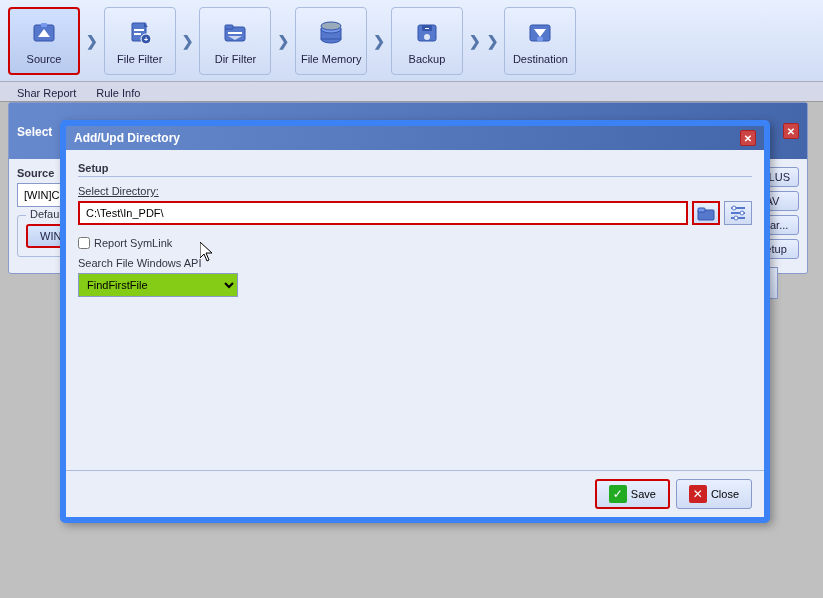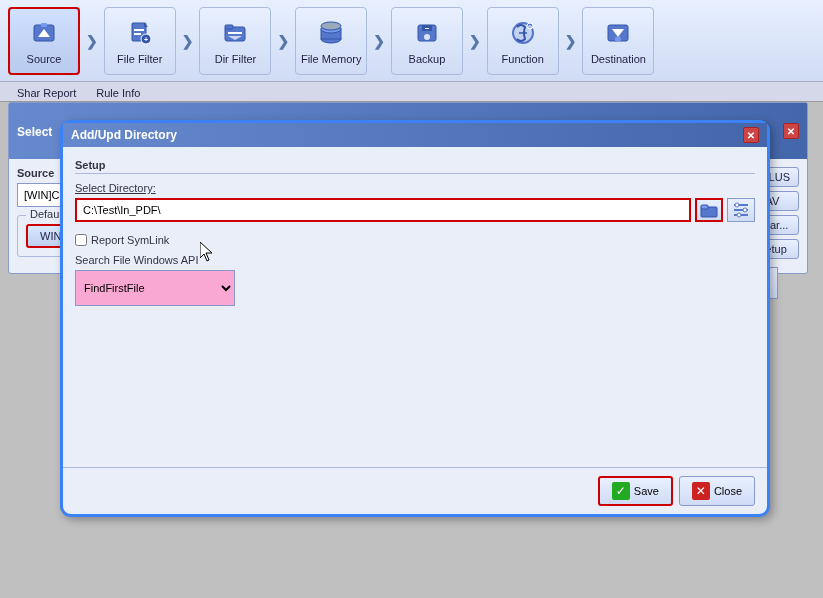--- a/index.html
+++ b/index.html
@@ -194,22 +194,22 @@
       cursor: pointer;
       color: #224;
     }
 
     .modal-dialog {
       position: absolute;
       top: 120px;
       left: 60px;
       width: 710px;
       background: #eaeef8;
-      border: 3px solid #3b82f6;
-      border-radius: 11px;
+      border: 6px solid #3b82f6;
+      border-radius: 5px;
       pointer-events: all;
       box-shadow: 3px 3px 8px rgba(0,0,0,0.3);
     }
 
     .modal-title {
       background: linear-gradient(to right, #6688cc, #4466aa);
       color: white;
       padding: 4px 8px;
       font-size: 12px;
       font-weight: bold;
@@ -310,25 +310,25 @@
       color: #334;
     }
 
     .search-api-label {
       font-size: 11px;
       color: #334;
       margin-bottom: 4px;
     }
 
     .search-api-select {
-      height: 36px;
+      height: 24px;
       border: 1px solid #8899cc;
       padding: 2px 4px;
       font-size: 11px;
-      background: #f9a8d4;
+      background: #84cc16;
       width: 160px;
     }
 
     
     .modal-footer {
       display: flex;
       justify-content: flex-end;
       gap: 6px;
       padding: 8px 12px;
       border-top: 1px solid #aabbdd;
@@ -450,33 +450,20 @@
         <rect x="9" y="6" width="10" height="6" rx="1" fill="#3355aa"></rect>
         <circle cx="14" cy="18" r="3" fill="white" opacity="0.8"></circle>
         <rect x="12" y="9" width="4" height="1" fill="white"></rect>
       </svg>
     </div>
     <span>Backup</span>
   </div>
 
   <span class="toolbar-arrow">❯</span>
 
-  <div class="toolbar-item">
-    <div class="icon">
-      <svg width="28" height="28" viewBox="0 0 28 28">
-        <circle cx="14" cy="14" r="10" fill="none" stroke="#5577cc" stroke-width="2"></circle>
-        <circle cx="14" cy="14" r="10" fill="#5577cc" opacity="0.2"></circle>
-        <path d="M8,8 Q12,4 16,8 Q14,14 16,20 Q12,24 8,20" fill="none" stroke="#3355aa" stroke-width="2"></path>
-        <line x1="10" y1="14" x2="18" y2="14" stroke="#3355aa" stroke-width="1.5"></line>
-        <circle cx="21" cy="7" r="3" fill="#5577cc" stroke="white" stroke-width="1"></circle>
-        <text x="21" y="10" text-anchor="middle" fill="white" font-size="5" font-weight="bold">⚙</text>
-      </svg>
-    </div>
-    <span>Function</span>
-  </div>
 
   <span class="toolbar-arrow">❯</span>
 
   <div class="toolbar-item">
     <div class="icon">
       <svg width="28" height="28" viewBox="0 0 28 28">
         <rect x="4" y="6" width="20" height="16" rx="2" fill="#5577cc" stroke="#3355aa" stroke-width="1"></rect>
         <polygon points="14,18 8,10 20,10" fill="white"></polygon>
         <rect x="11" y="18" width="6" height="4" rx="1" fill="#7799ee"></rect>
       </svg>

